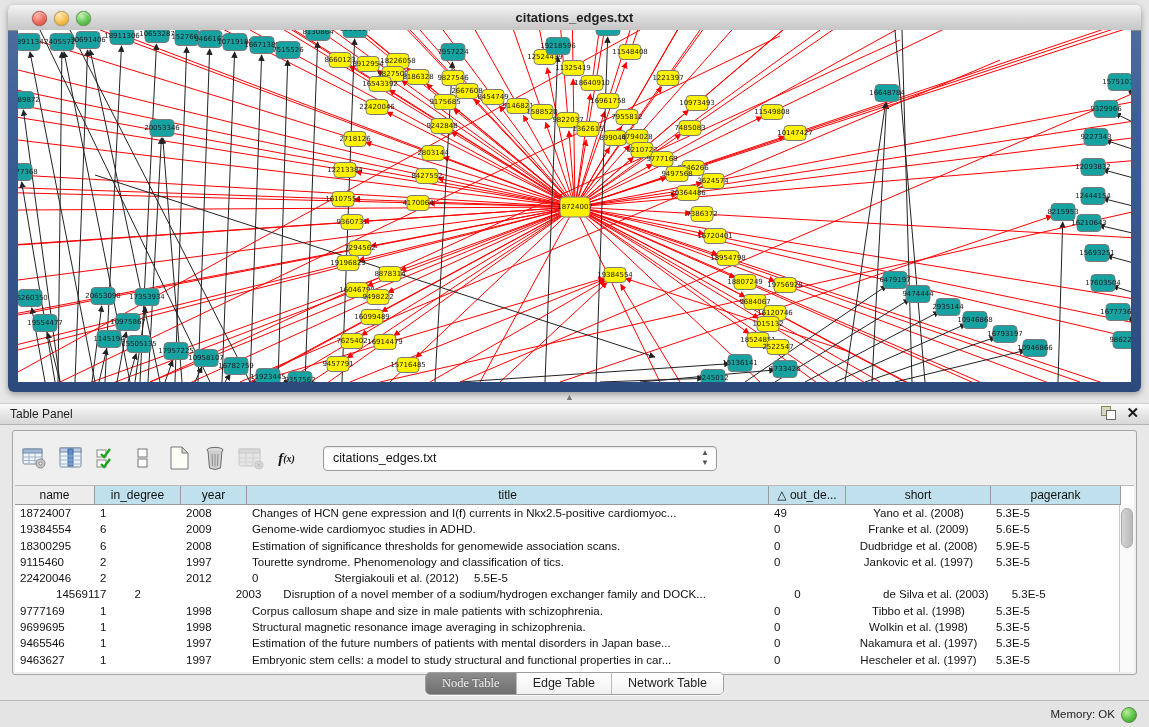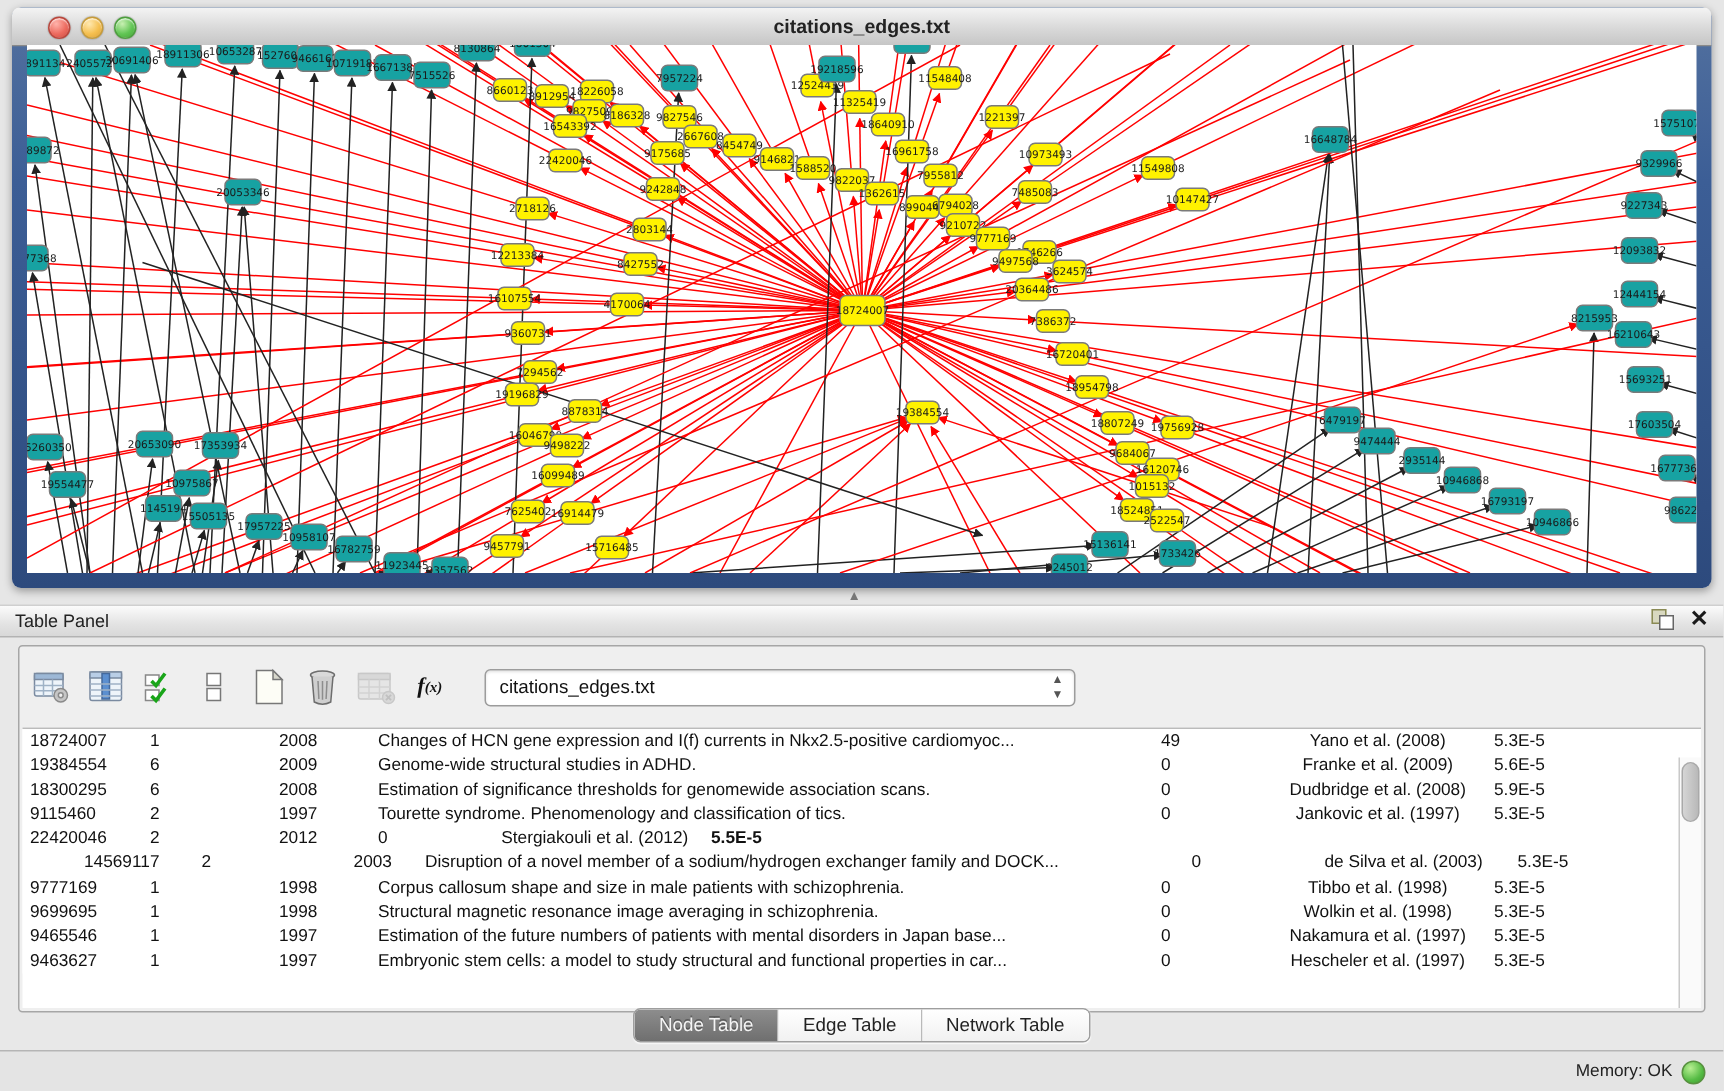--- a/index.html
+++ b/index.html
@@ -57,21 +57,21 @@
   .vscroll{position:absolute;right:0;top:19px;bottom:0;width:14px;border-left:1px solid #c9c9c9;background:#fafafa;}
   .vthumb{position:absolute;left:1px;right:1px;top:3px;height:38px;border-radius:6px;
     background:linear-gradient(90deg,#d5d5d5,#b9b9b9);border:1px solid #a9a9a9;cursor:grab;}
 
   .tabbar{position:absolute;left:0;top:269px;width:100%;display:flex;justify-content:center;}
   .seg{display:flex;height:21px;border:1px solid #9e9e9e;border-radius:5px;overflow:hidden;background:#fff;
     box-shadow:0 1px 1px rgba(255,255,255,.8);}
   .seg .tab{font-size:12.5px;padding:0 16px;line-height:21px;color:#222;background:linear-gradient(180deg,#ffffff,#f1f1f1);
     border-right:1px solid #b9b9b9;cursor:pointer;}
   .seg .tab:last-child{border-right:none;}
-  .seg .tab.sel{background:linear-gradient(180deg,#8d8d8d,#6f6f6f);color:#f4f4f4;text-shadow:0 -1px 0 rgba(0,0,0,.3);}
+  .seg .tab.sel{background:linear-gradient(180deg,#8d8d8d,#6f6f6f);color:#f4f4f4;text-shadow:0 -1px 0 rgba(0,0,0,.3);font-family:Liberation Serif, serif;}
 
   
   .statusbar{position:absolute;left:0;top:700px;width:1149px;height:27px;background:#e4e4e4;border-top:1px solid #b5b5b5;}
   .mem{position:absolute;right:34px;top:7px;font-size:11.5px;color:#222;}
   .orb{position:absolute;right:12px;top:6px;width:14px;height:14px;border-radius:50%;
     background:radial-gradient(circle at 35% 30%,#b8ef92,#55bb44 60%,#3a9a2e);border:1px solid #58903f;cursor:pointer;}
 </style>
 </head>
 <body>
 
@@ -640,35 +640,44 @@
             <span>f</span>
             <small>(x)</small>
           </span>
         <span class="dropdown">
           <span class="val">citations_edges.txt</span>
           <span class="arrows">▲<br>▼</span>
         </span>
       </div>
 
       <div class="tablebox">
+        <div class="thead" id="thead">
+            <div class="th gray" style="width: 80px;">name</div>
+            <div class="th" style="width: 86px;">in_degree</div>
+            <div class="th" style="width: 66px;">year</div>
+            <div class="th" style="width: 522px;">title</div>
+            <div class="th" style="width: 77px;">△ out_de...</div>
+            <div class="th" style="width: 145px;">short</div>
+            <div class="th" style="width: 130px;">pagerank</div>
+          </div>
         <div id="tbody">
             <div class="tr">
               <div class="td" style="width: 80px;">18724007</div>
               <div class="td" style="width: 86px;">1</div>
               <div class="td" style="width: 66px;">2008</div>
               <div class="td" style="width: 522px;">Changes of HCN gene expression and I(f) currents in Nkx2.5-positive cardiomyoc...</div>
               <div class="td" style="width: 77px;">49</div>
               <div class="td center" style="width: 145px;">Yano et al. (2008)</div>
               <div class="td" style="width: 130px;">5.3E-5</div>
             </div>
             <div class="tr">
               <div class="td" style="width: 80px;">19384554</div>
               <div class="td" style="width: 86px;">6</div>
               <div class="td" style="width: 66px;">2009</div>
-              <div class="td" style="width: 522px;">Genome-wide structural studies in ADHD.</div>
+              <div class="td" style="width: 522px;">Genome-wide cardiomyoc studies in ADHD.</div>
               <div class="td" style="width: 77px;">0</div>
               <div class="td center" style="width: 145px;">Franke et al. (2009)</div>
               <div class="td" style="width: 130px;">5.6E-5</div>
             </div>
             <div class="tr">
               <div class="td" style="width: 80px;">18300295</div>
               <div class="td" style="width: 86px;">6</div>
               <div class="td" style="width: 66px;">2008</div>
               <div class="td" style="width: 522px;">Estimation of significance thresholds for genomewide association scans.</div>
               <div class="td" style="width: 77px;">0</div>
@@ -683,21 +692,21 @@
               <div class="td" style="width: 77px;">0</div>
               <div class="td center" style="width: 145px;">Jankovic et al. (1997)</div>
               <div class="td" style="width: 130px;">5.3E-5</div>
             </div>
             <div class="tr">
               <div class="td" style="width: 80px;">22420046</div>
               <div class="td" style="width: 86px;">2</div>
               <div class="td" style="width: 66px;">2012</div>
               <div class="td" style="width: 77px;">0</div>
               <div class="td center" style="width: 145px;">Stergiakouli et al. (2012)</div>
-              <div class="td" style="width: 130px; font-weight: bold;">5.5E-5</div>
+              <div class="td" style="width: 130px;">5.5E-5</div>
             </div>
             <div class="tr">
               <div class="td" style="width: 80px; margin-left: 36px;">14569117</div>
               <div class="td" style="width: 86px;">2</div>
               <div class="td" style="width: 66px; text-align: center;">2003</div>
               <div class="td" style="width: 522px;">Disruption of a novel member of a sodium/hydrogen exchanger family and DOCK...</div>
               <div class="td" style="width: 77px;">0</div>
               <div class="td center" style="width: 145px;">de Silva et al. (2003)</div>
               <div class="td" style="width: 130px;">5.3E-5</div>
             </div>

